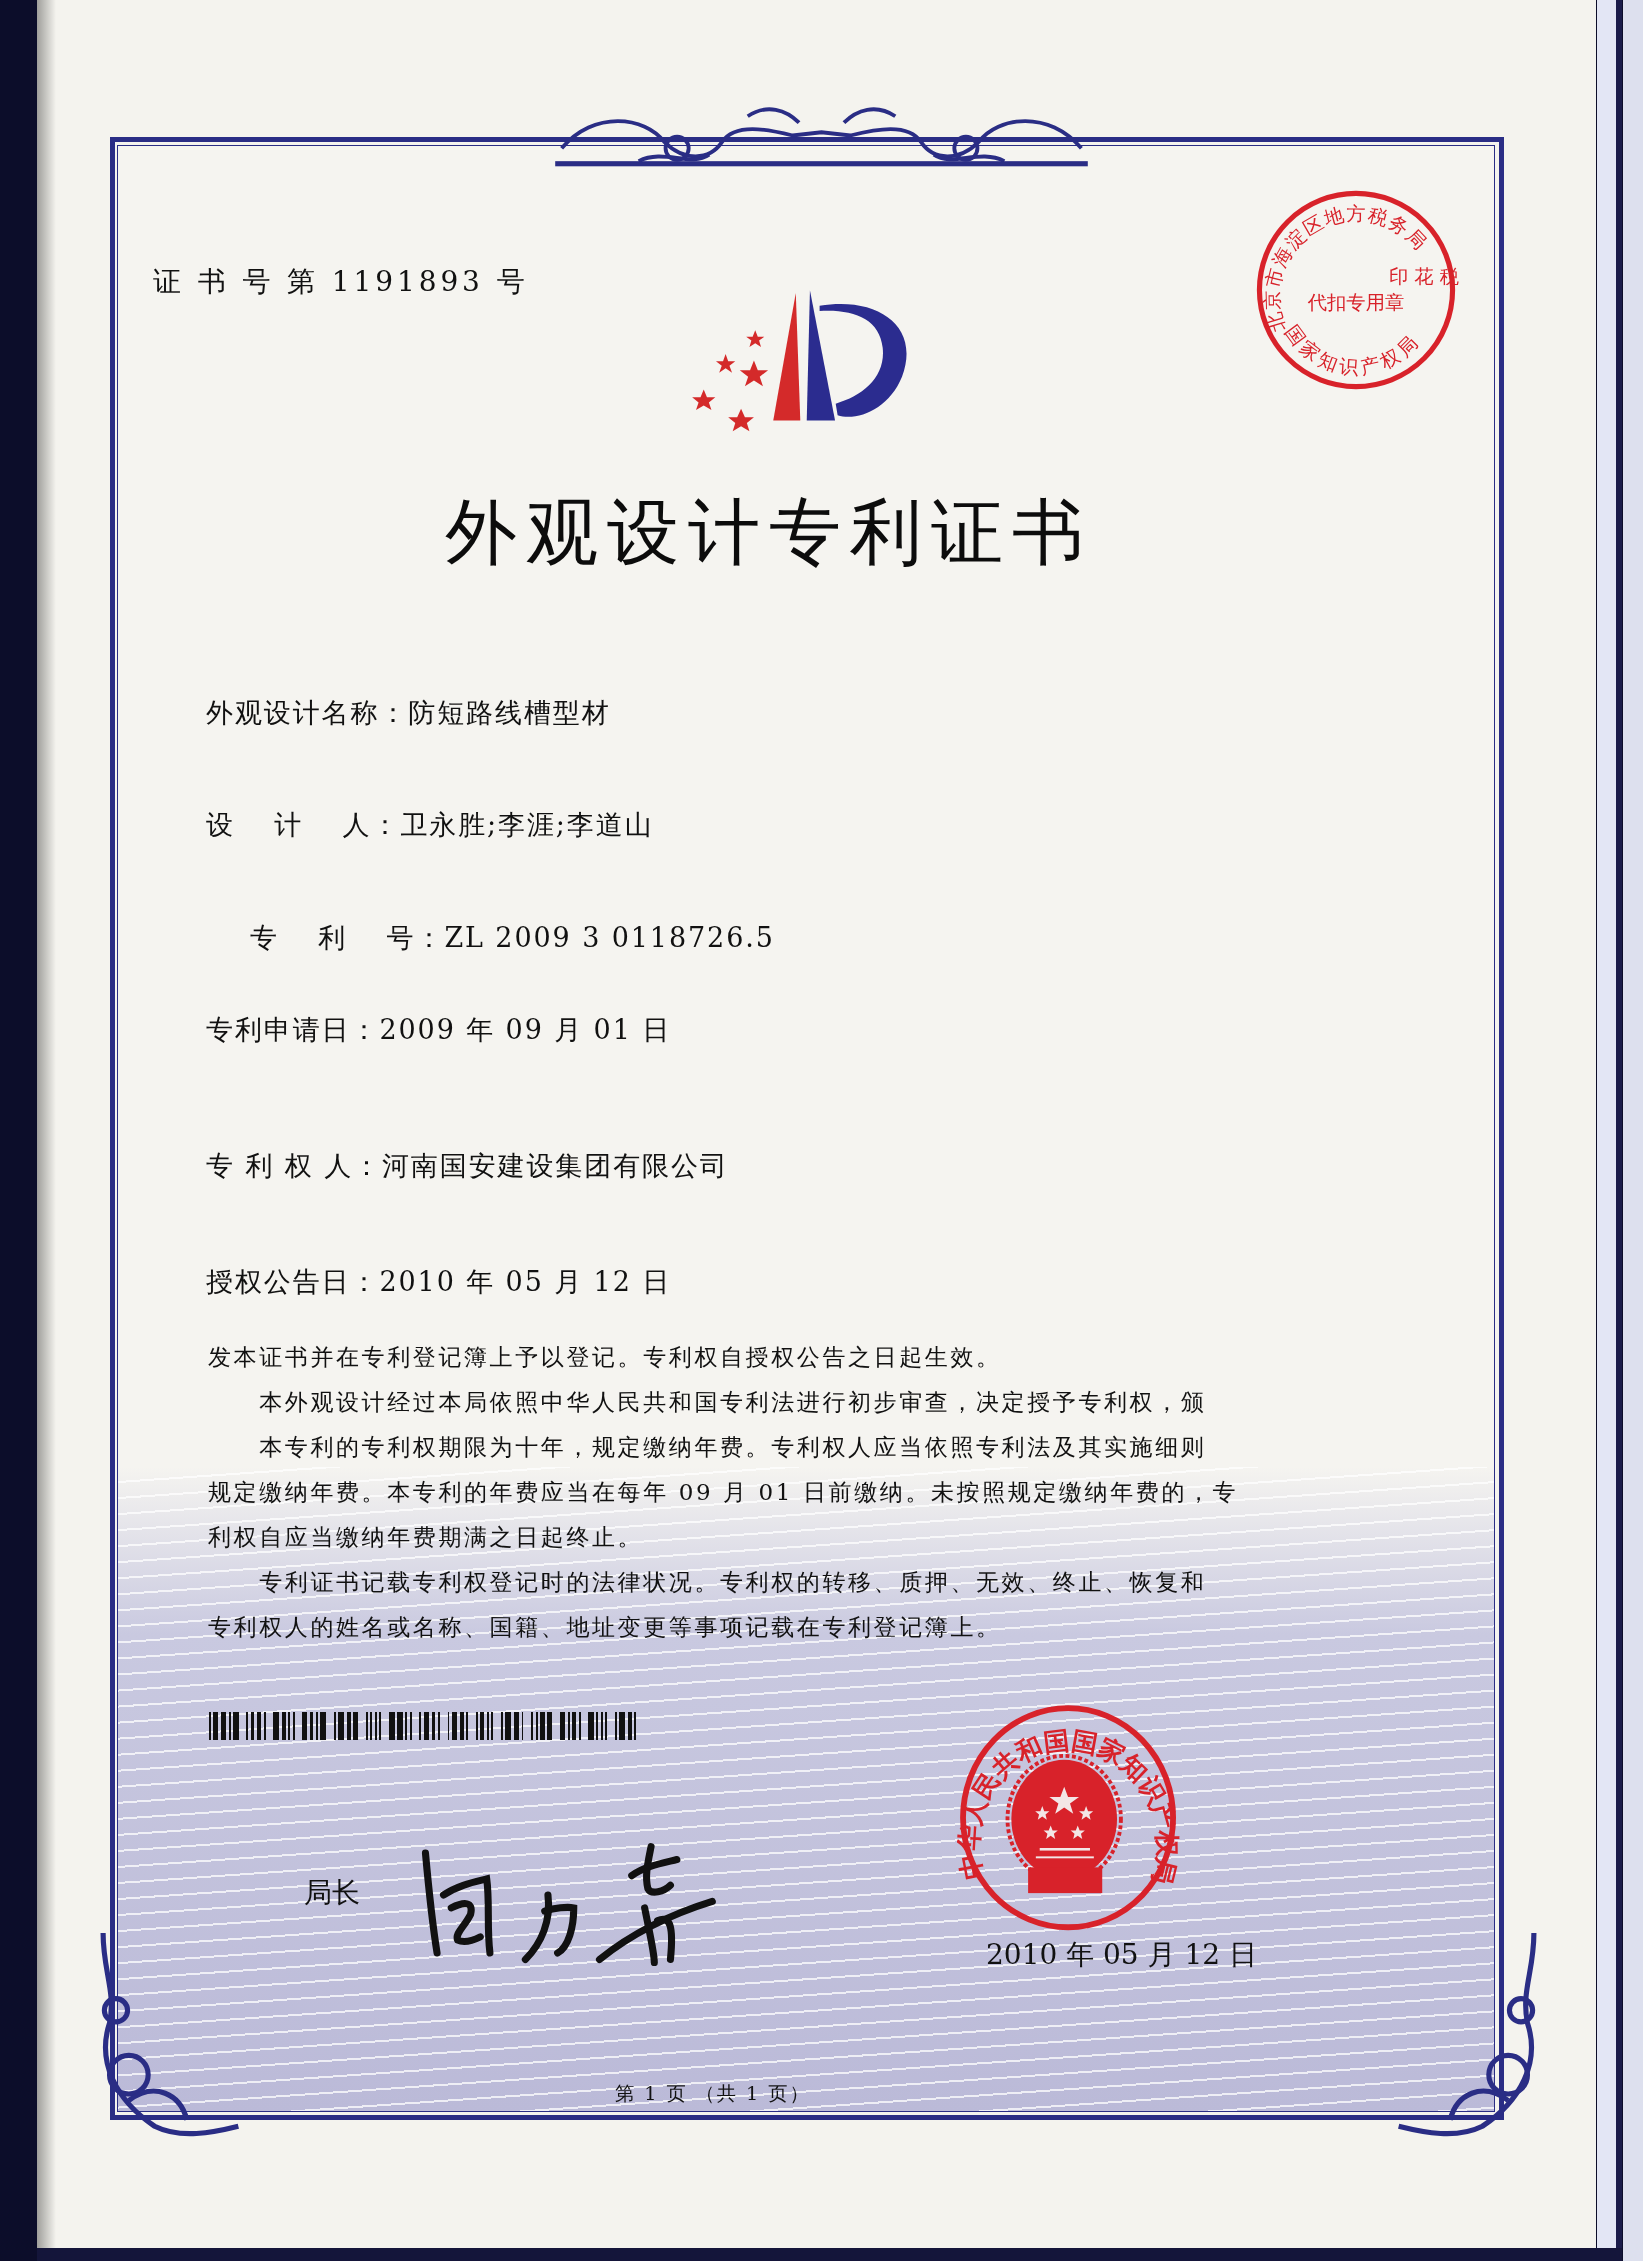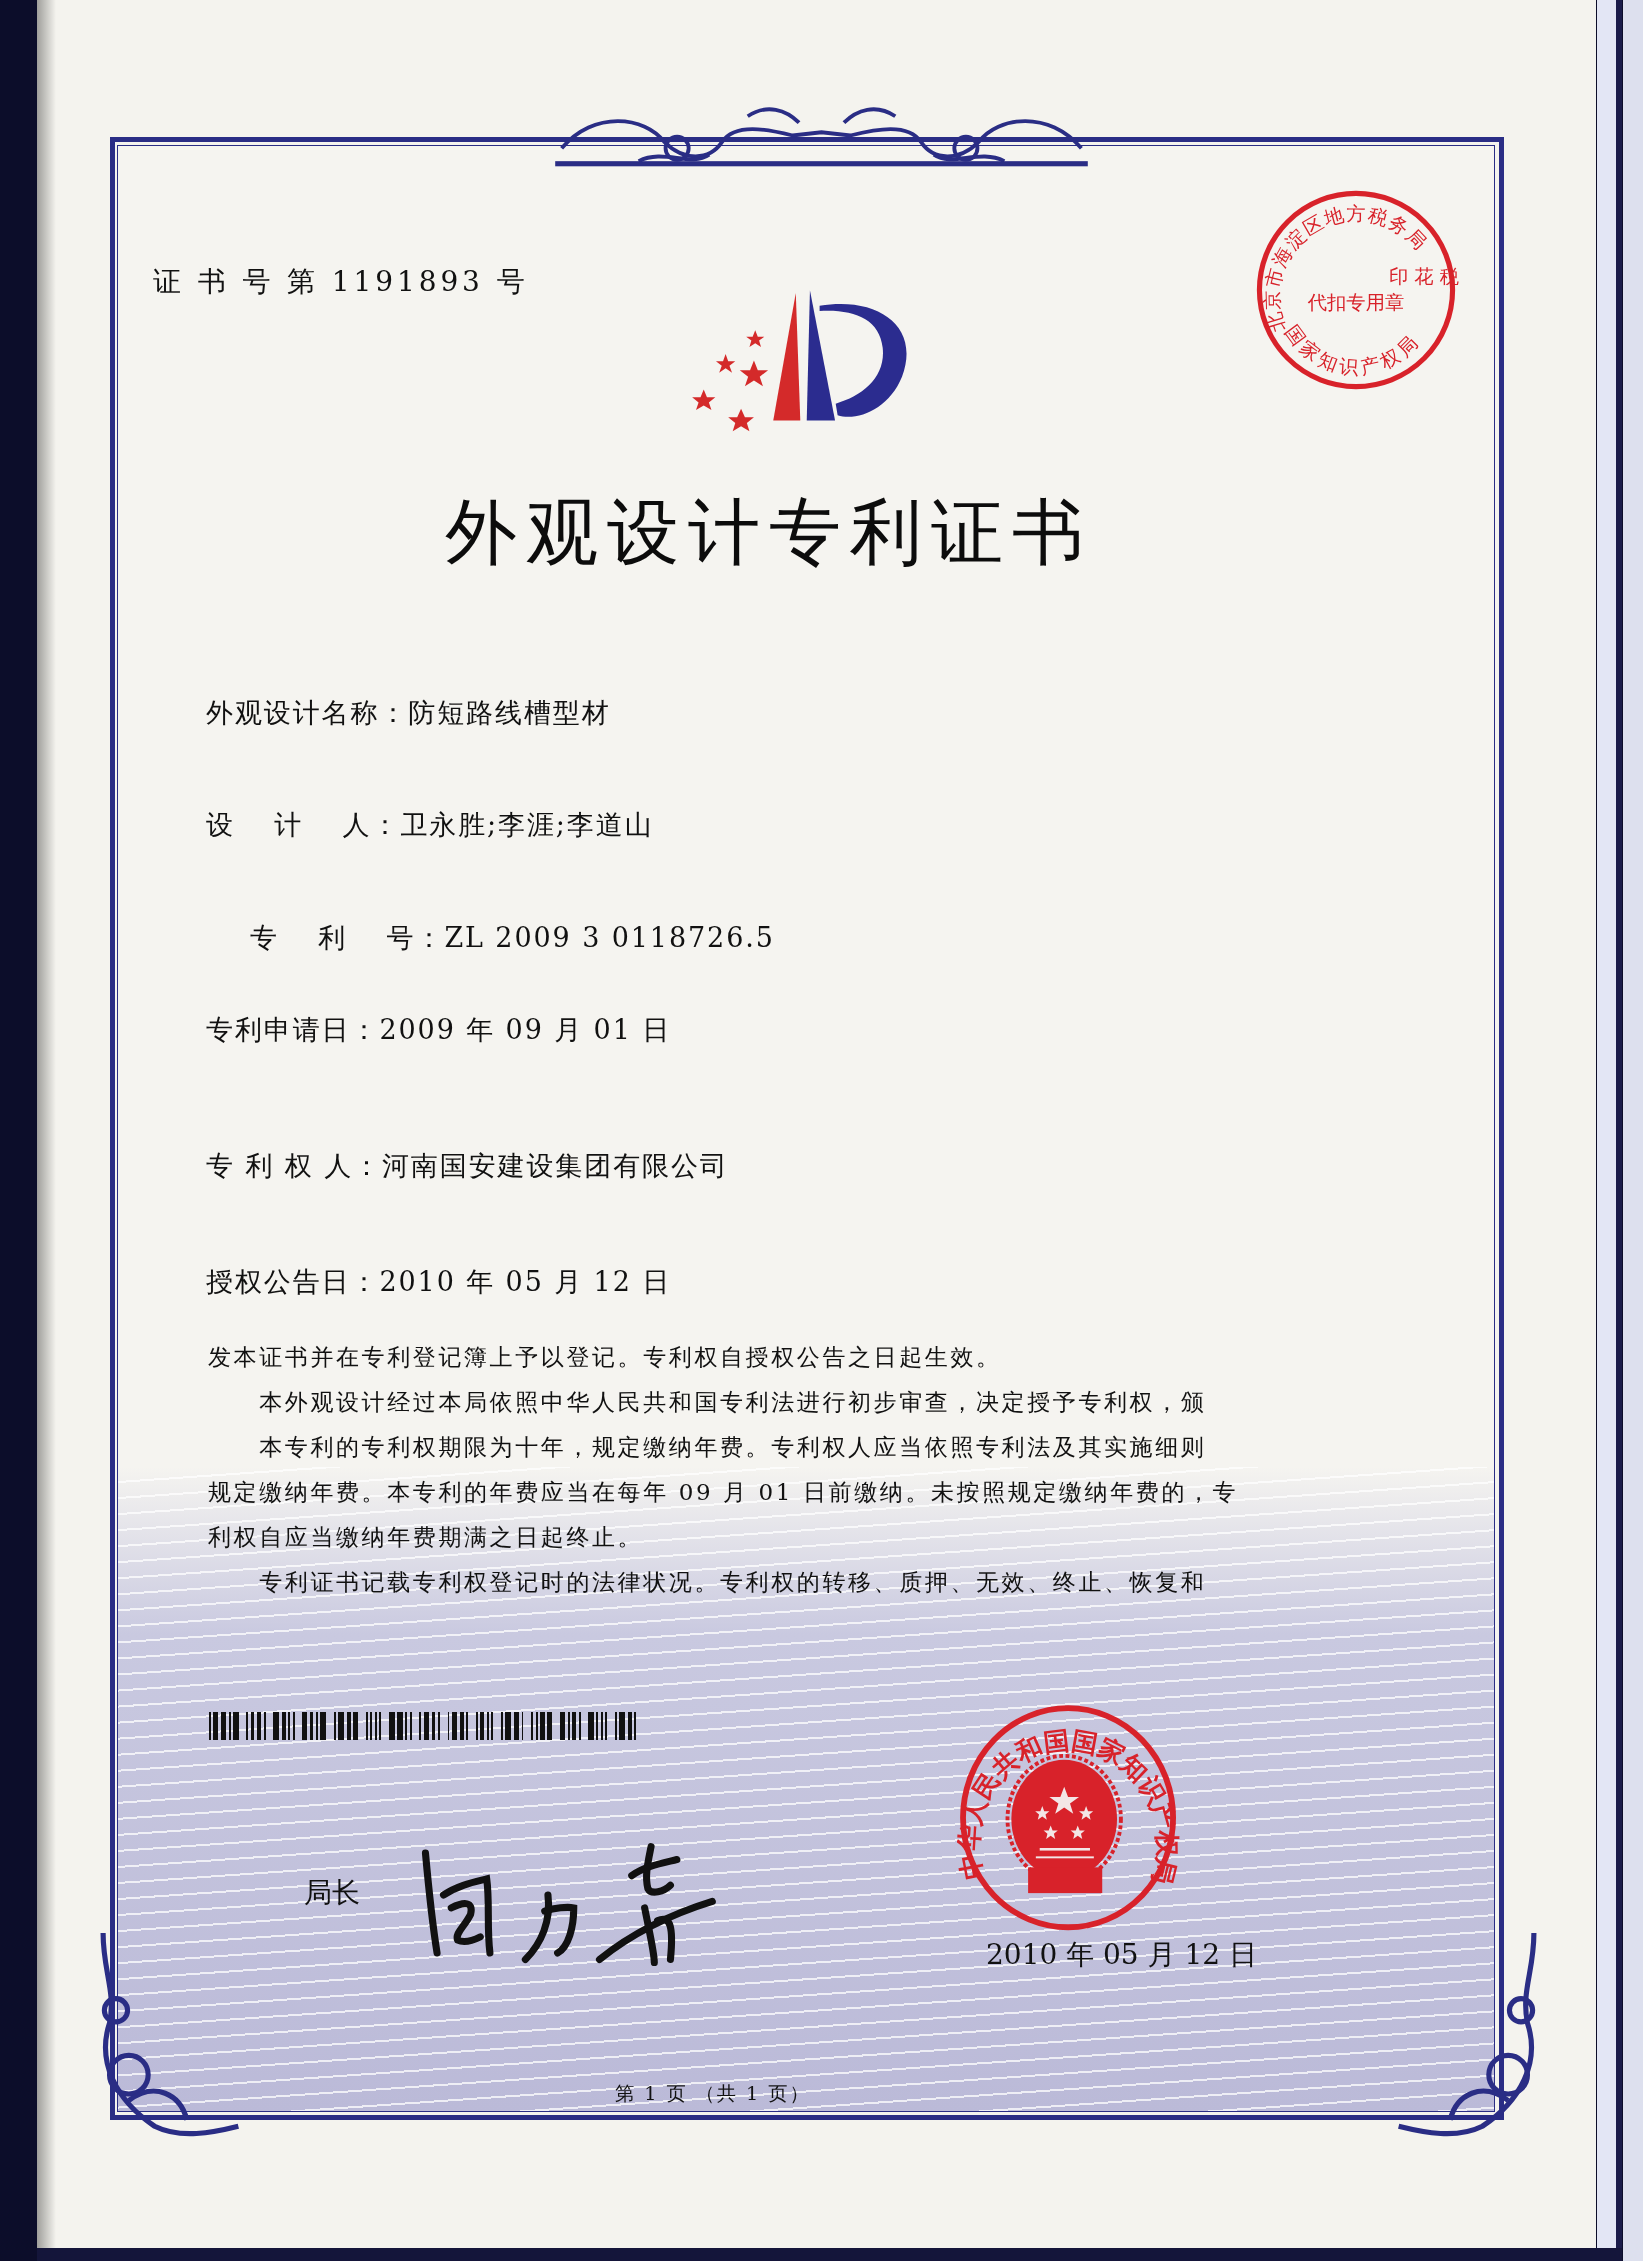--- a/index.html
+++ b/index.html
@@ -142,20 +142,21 @@
   <span>授权公告日：</span><span>2010 年 05 月 12 日</span>
 </div>
 
 <div class="text para p1">
   <div>发本证书并在专利登记簿上予以登记。专利权自授权公告之日起生效。</div>
   <div>　　本外观设计经过本局依照中华人民共和国专利法进行初步审查，决定授予专利权，颁</div>
   <div>　　本专利的专利权期限为十年，规定缴纳年费。专利权人应当依照专利法及其实施细则</div>
   <div>规定缴纳年费。本专利的年费应当在每年 09 月 01 日前缴纳。未按照规定缴纳年费的，专</div>
   <div>利权自应当缴纳年费期满之日起终止。</div>
   <div>　　专利证书记载专利权登记时的法律状况。专利权的转移、质押、无效、终止、恢复和</div>
+  <div>专利权人的姓名或名称、国籍、地址变更等事项记载在专利登记簿上。</div>
 </div>
 
 <div class="barcode">
   <span style="width:1.9px"></span>
     <span style="width:4.5px"></span>
     <span style="width:5.8px"></span>
     <span style="width:1.9px"></span>
     <span style="width:5.2px;margin-right:7.7px"></span>
   <span style="width:1.9px"></span>
     <span style="width:3.2px"></span>

